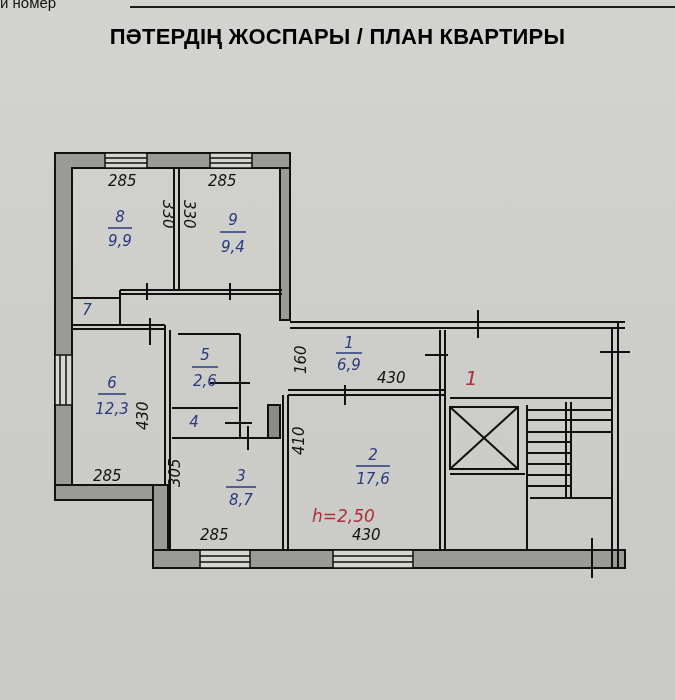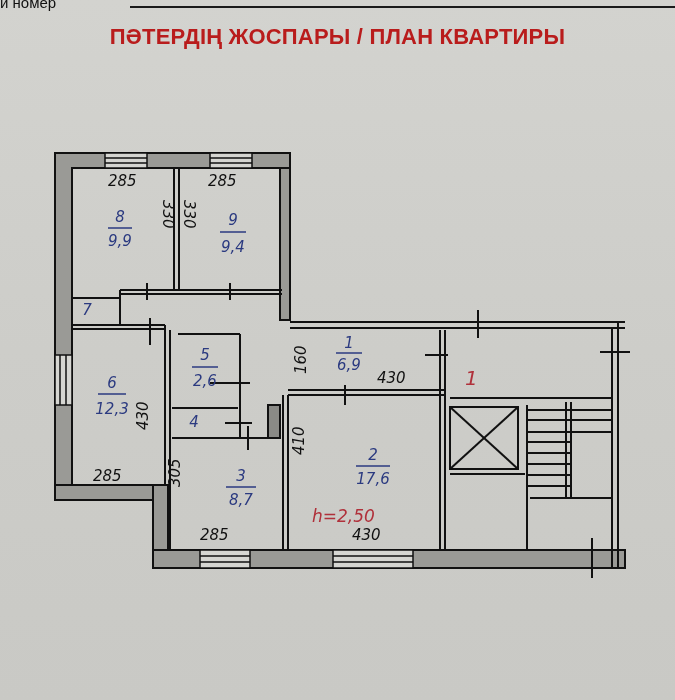--- a/index.html
+++ b/index.html
@@ -1,20 +1,20 @@
 <!DOCTYPE html>
 <html><head>
 <meta charset="utf-8">
 <style>
   html,body{margin:0;padding:0;}
   body{width:675px;height:700px;overflow:hidden;background:#cfcfcb;position:relative;font-family:"Liberation Sans",sans-serif;}
   .paper{position:absolute;left:0;top:0;width:675px;height:700px;background:linear-gradient(180deg,#d3d3cf 0%,#cdcdc9 50%,#c9c9c5 100%);}
   .topline{position:absolute;left:130px;top:6px;width:545px;height:2px;background:#1a1a1a;}
   .small-label{position:absolute;left:0;top:-6px;font-size:15px;color:#111;}
-  .title{position:absolute;left:0;width:675px;top:24px;text-align:center;font-size:22px;font-weight:bold;color:#b91c1c;letter-spacing:0.2px;}
+  .title{position:absolute;left:0;width:675px;top:24px;text-align:center;font-size:22px;font-weight:bold;color:#000000;letter-spacing:0.2px;}
   svg{position:absolute;left:0;top:0;}
   .lbl{font-family:"DejaVu Sans",sans-serif;font-style:italic;}
 </style>
 </head>
 <body>
 
 <div class="paper"></div>
 <div class="small-label">и номер</div>
 <div class="topline"></div>
 <div class="title">ПӘТЕРДІҢ ЖОСПАРЫ / ПЛАН КВАРТИРЫ</div>

